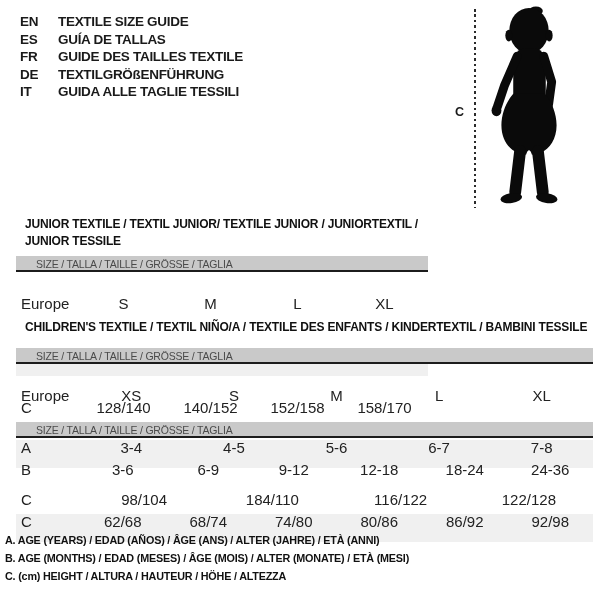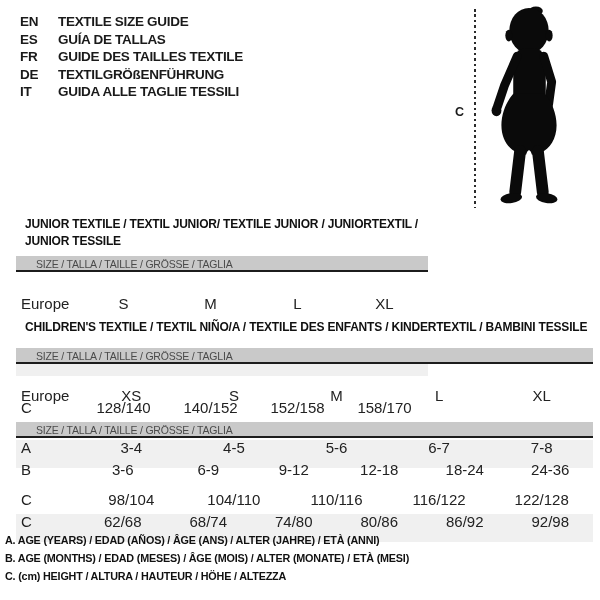--- a/index.html
+++ b/index.html
@@ -145,22 +145,21 @@
           <span class="tcell tlabel">A</span>
           <span class="tcell">3-4</span>
           <span class="tcell">4-5</span>
           <span class="tcell">5-6</span>
           <span class="tcell">6-7</span>
           <span class="tcell">7-8</span>
         </div>
         <div class="trow">
           <span class="tcell tlabel">C</span>
           <span class="tcell">98/104</span>
-          <span class="tcell">104/110</span>
-          <span class="tcell">110/116</span>
+          <span class="tcell">184/110</span>
           <span class="tcell">116/122</span>
           <span class="tcell">122/128</span>
         </div>
       </div>
   </div>
 
   <div class="tbl tbl-3">
     <div class="size-bar">SIZE / TALLA / TAILLE / GRÖSSE / TAGLIA</div>
     <div class="tbl-rows">
         <div class="trow">

